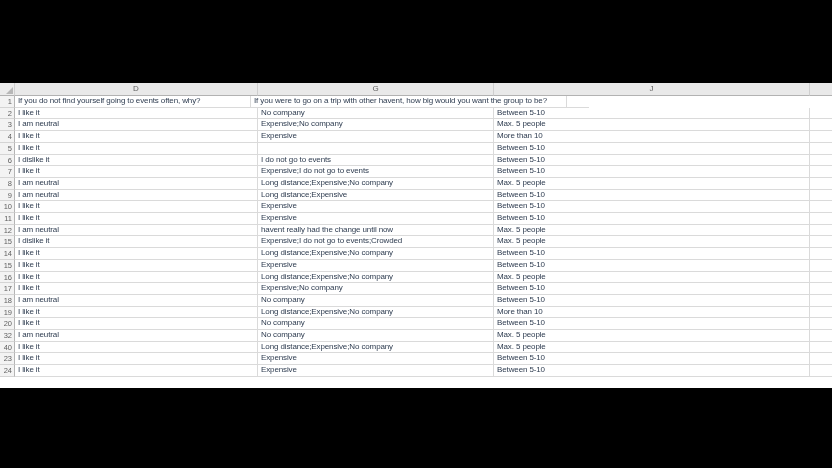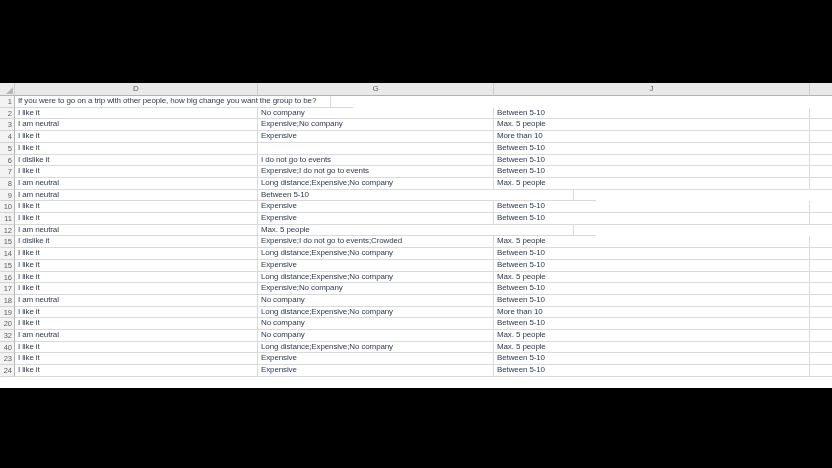--- a/index.html
+++ b/index.html
@@ -57,21 +57,22 @@
       <div class="tri"></div>
     </div>
     <div class="hcell w-d">D</div>
     <div class="hcell w-g">G</div>
     <div class="hcell w-j">J</div>
     <div class="hcell w-x"></div>
   </div>
   <div id="rows">
       <div class="row">
         <div class="rn w-corner">1</div>
-        <div class="cell w-j">If you were to go on a trip with other people, how big change you want the group to be?</div>
+        <div class="cell w-g">If you do not find yourself going to events often, why?</div>
+        <div class="cell w-j">If you were to go on a trip with other havent, how big would you want the group to be?</div>
         <div class="cell w-x"></div>
       </div>
       <div class="row">
         <div class="rn w-corner">2</div>
         <div class="cell w-d">I like it</div>
         <div class="cell w-g">No company</div>
         <div class="cell w-j">Between 5-10</div>
         <div class="cell w-x"></div>
       </div>
       <div class="row">
@@ -112,40 +113,42 @@
       <div class="row">
         <div class="rn w-corner">8</div>
         <div class="cell w-d">I am neutral</div>
         <div class="cell w-g">Long distance;Expensive;No company</div>
         <div class="cell w-j">Max. 5 people</div>
         <div class="cell w-x"></div>
       </div>
       <div class="row">
         <div class="rn w-corner">9</div>
         <div class="cell w-d">I am neutral</div>
+        <div class="cell w-g">Long distance;Expensive</div>
         <div class="cell w-j">Between 5-10</div>
         <div class="cell w-x"></div>
       </div>
       <div class="row">
         <div class="rn w-corner">10</div>
         <div class="cell w-d">I like it</div>
         <div class="cell w-g">Expensive</div>
         <div class="cell w-j">Between 5-10</div>
         <div class="cell w-x"></div>
       </div>
       <div class="row">
         <div class="rn w-corner">11</div>
         <div class="cell w-d">I like it</div>
         <div class="cell w-g">Expensive</div>
         <div class="cell w-j">Between 5-10</div>
         <div class="cell w-x"></div>
       </div>
       <div class="row">
         <div class="rn w-corner">12</div>
         <div class="cell w-d">I am neutral</div>
+        <div class="cell w-g">havent really had the change until now</div>
         <div class="cell w-j">Max. 5 people</div>
         <div class="cell w-x"></div>
       </div>
       <div class="row">
         <div class="rn w-corner">15</div>
         <div class="cell w-d">I dislike it</div>
         <div class="cell w-g">Expensive;I do not go to events;Crowded</div>
         <div class="cell w-j">Max. 5 people</div>
         <div class="cell w-x"></div>
       </div>

